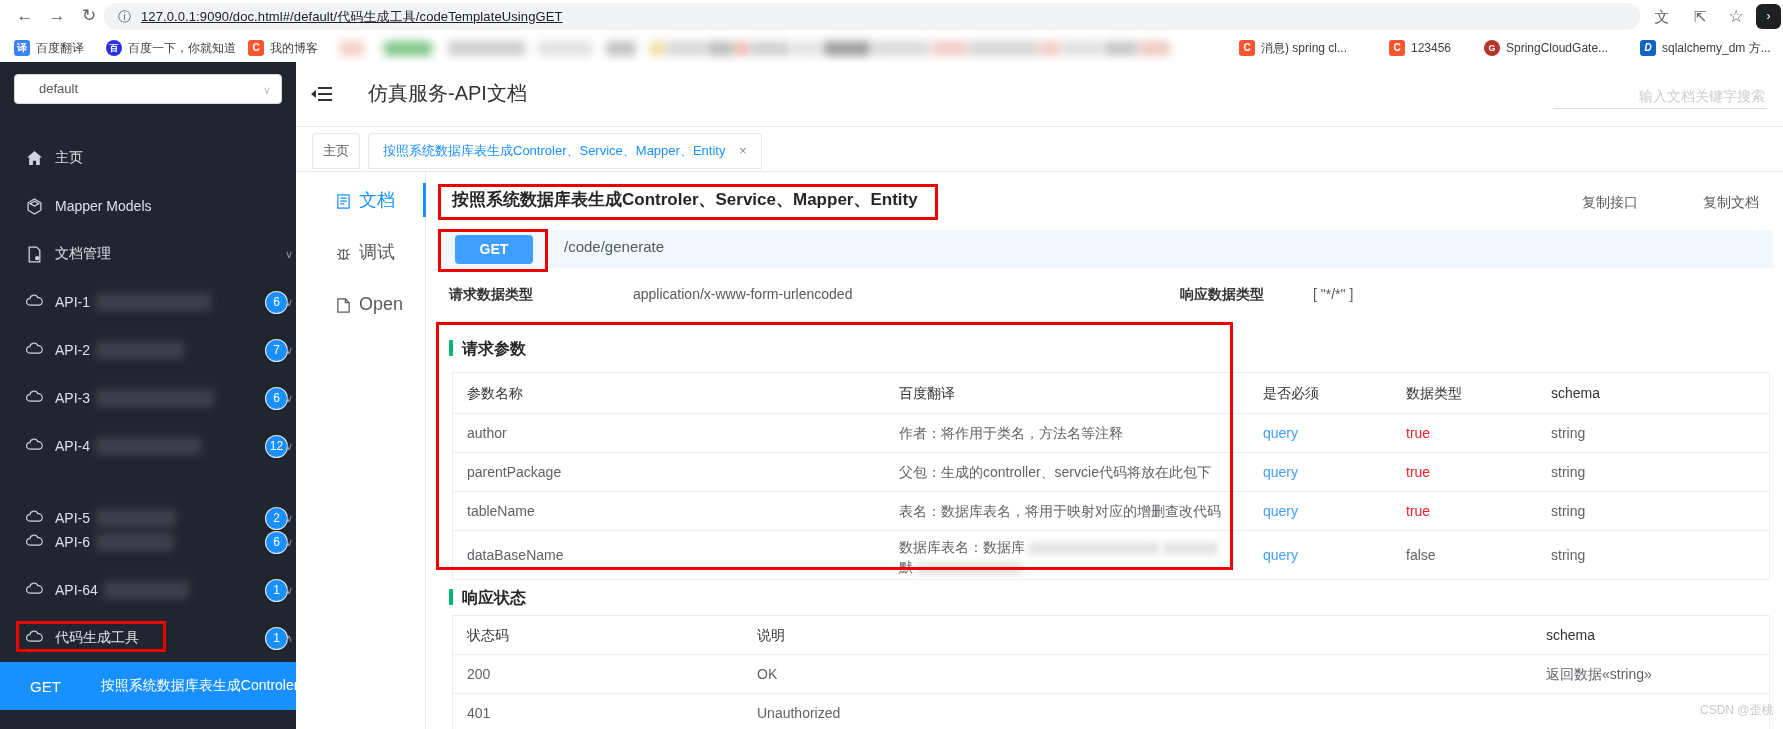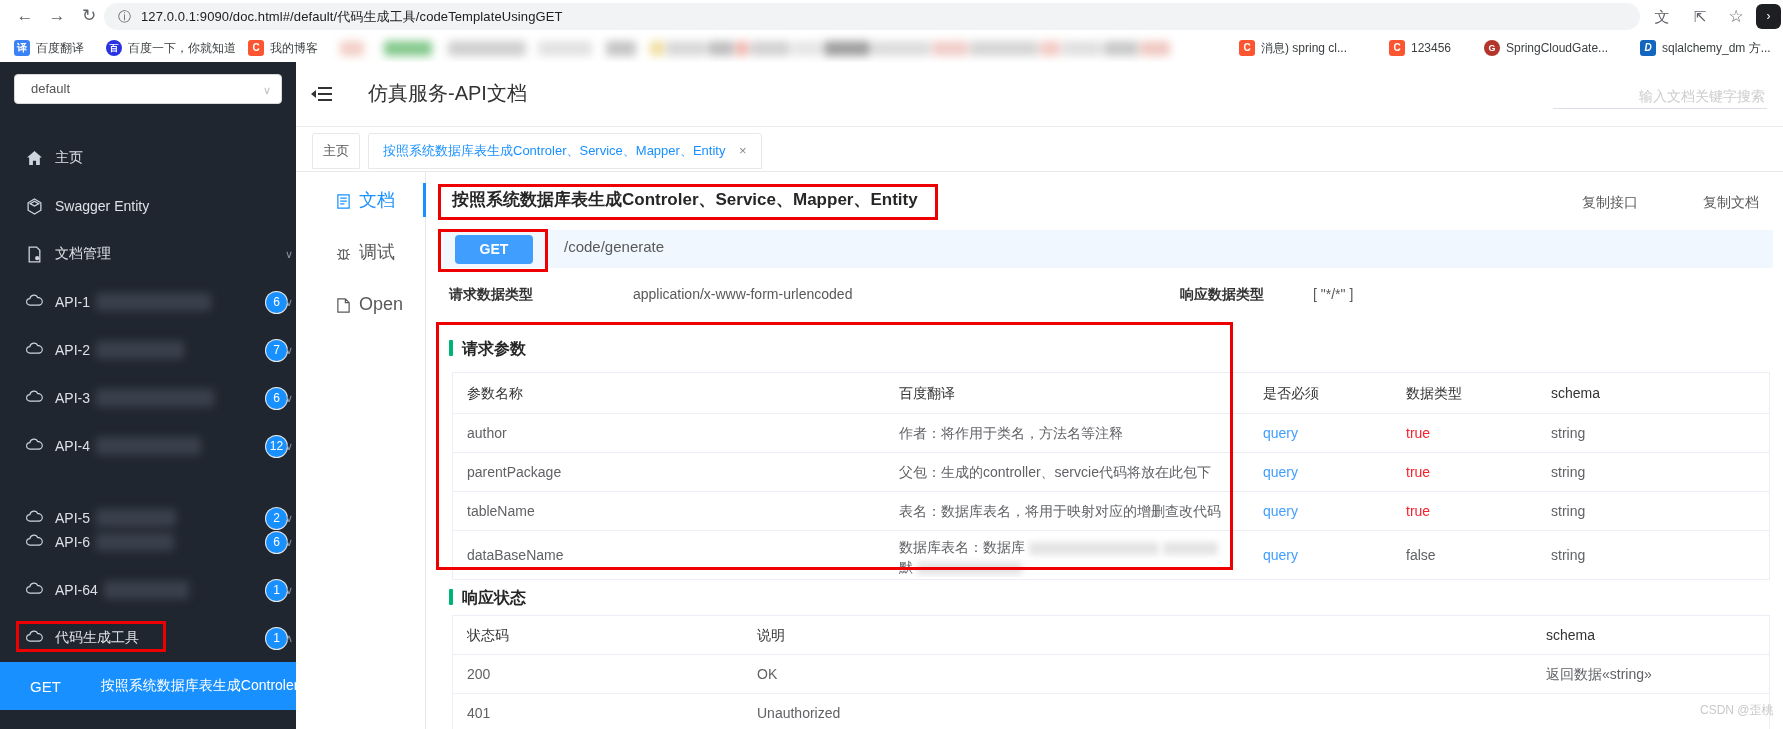--- a/index.html
+++ b/index.html
@@ -5,40 +5,40 @@
   html,body{margin:0;padding:0;background:#fff;}
   #screen{position:relative;width:1783px;height:729px;overflow:hidden;
     font-family:"Liberation Sans","DejaVu Sans",sans-serif;color:#333;background:#fff;}
   
   .chrome-top{position:absolute;left:0;top:0;width:100%;height:33px;background:#fff;}
   .nav-glyph{position:absolute;top:3px;font-size:17px;color:#5f6368;width:26px;height:26px;
     text-align:center;line-height:26px;border-radius:50%;cursor:pointer;}
   .omnibox{position:absolute;left:104px;top:3px;width:1536px;height:27px;background:#f1f3f4;
     border-radius:14px;display:flex;align-items:center;}
   .omnibox .info{margin-left:14px;color:#5f6368;font-size:13px;}
-  .omnibox .url{margin-left:10px;font-size:13px;color:#202124;letter-spacing:.1px;}
+  .omnibox .url{margin-left:10px;font-size:13px;color:#202124;letter-spacing:.1px;text-decoration:underline;}
   .chrome-right-icon{position:absolute;top:5px;font-size:15px;color:#5f6368;width:24px;height:24px;
     text-align:center;line-height:24px;cursor:pointer;}
   .ext-square{position:absolute;left:1756px;top:4px;width:25px;height:25px;background:#1d1f22;
     border-radius:6px;color:#fff;font-size:12px;text-align:center;line-height:25px;cursor:pointer;}
   
   .bookmarks{position:absolute;left:0;top:33px;width:100%;height:29px;background:#fff;
     border-bottom:1px solid #e9e9e9;}
   .bm{position:absolute;top:4px;height:22px;display:flex;align-items:center;cursor:pointer;}
   .bm .fav{width:16px;height:16px;border-radius:3px;color:#fff;font-size:10px;font-weight:bold;
     text-align:center;line-height:16px;margin-right:6px;flex:0 0 16px;}
   .bm .bmtext{font-size:12px;color:#3c4043;white-space:nowrap;}
   .blurstrip{position:absolute;left:340px;top:7px;width:892px;height:17px;display:flex;
     align-items:center;filter:blur(4px);}
   .blurstrip div{height:15px;border-radius:2px;margin-right:2px;}
   
   .sidebar{position:absolute;left:0;top:62px;width:296px;bottom:0;background:#20262f;}
   .group-select{position:absolute;left:14px;top:12px;width:268px;height:30px;background:#fff;
     border:1px solid #d9d9d9;border-radius:4px;box-sizing:border-box;font-size:13px;color:#555;
-    line-height:28px;padding-left:16px;cursor:pointer;}
+    line-height:28px;padding-left:24px;cursor:pointer;}
   .group-select .sel-caret{position:absolute;right:10px;top:0;color:#bfbfbf;font-size:11px;}
   .s-item{position:absolute;left:0;width:100%;height:48px;display:flex;align-items:center;
     color:#dde1e7;font-size:14px;cursor:pointer;}
   .s-item .s-ico{width:17px;height:17px;margin-left:26px;margin-right:12px;flex:0 0 17px;color:#cfd5dd;}
   .s-item .s-ico svg{display:block;}
   .badge{position:absolute;left:266px;width:21px;height:21px;border-radius:50%;background:#1890ff;
     color:#fff;font-size:12px;text-align:center;line-height:21px;box-shadow:0 0 0 1px rgba(255,255,255,.9);}
   .s-caret{position:absolute;left:285px;color:#8a93a0;font-size:11px;}
   .redact-dark{display:inline-block;height:18px;background:#3a414d;border-radius:2px;
     filter:blur(4px);margin-left:6px;vertical-align:middle;}
@@ -194,21 +194,21 @@
       </span>
       <span>主页</span>
     </div>
 
     <div class="s-item" style="top:120px">
       <span class="s-ico">
         <svg viewBox="0 0 16 16" width="17" height="17">
             <path d="M8 1 L14 4.5 V11.5 L8 15 L2 11.5 V4.5 Z M8 3 L4 5.3 L8 7.6 L12 5.3 Z" fill="none" stroke="currentColor" stroke-width="1.2"></path>
           </svg>
       </span>
-      <span>Swagger Entity</span>
+      <span>Mapper Models</span>
     </div>
 
     <div class="s-item" style="top:168px">
       <span class="s-ico">
         <svg viewBox="0 0 16 16" width="17" height="17">
             <path d="M3 1 H10 L13 4 V15 H3 Z" fill="none" stroke="currentColor" stroke-width="1.2"></path>
             <circle cx="10.5" cy="11.5" r="2" fill="currentColor"></circle>
           </svg>
       </span>
       <span>文档管理</span>

